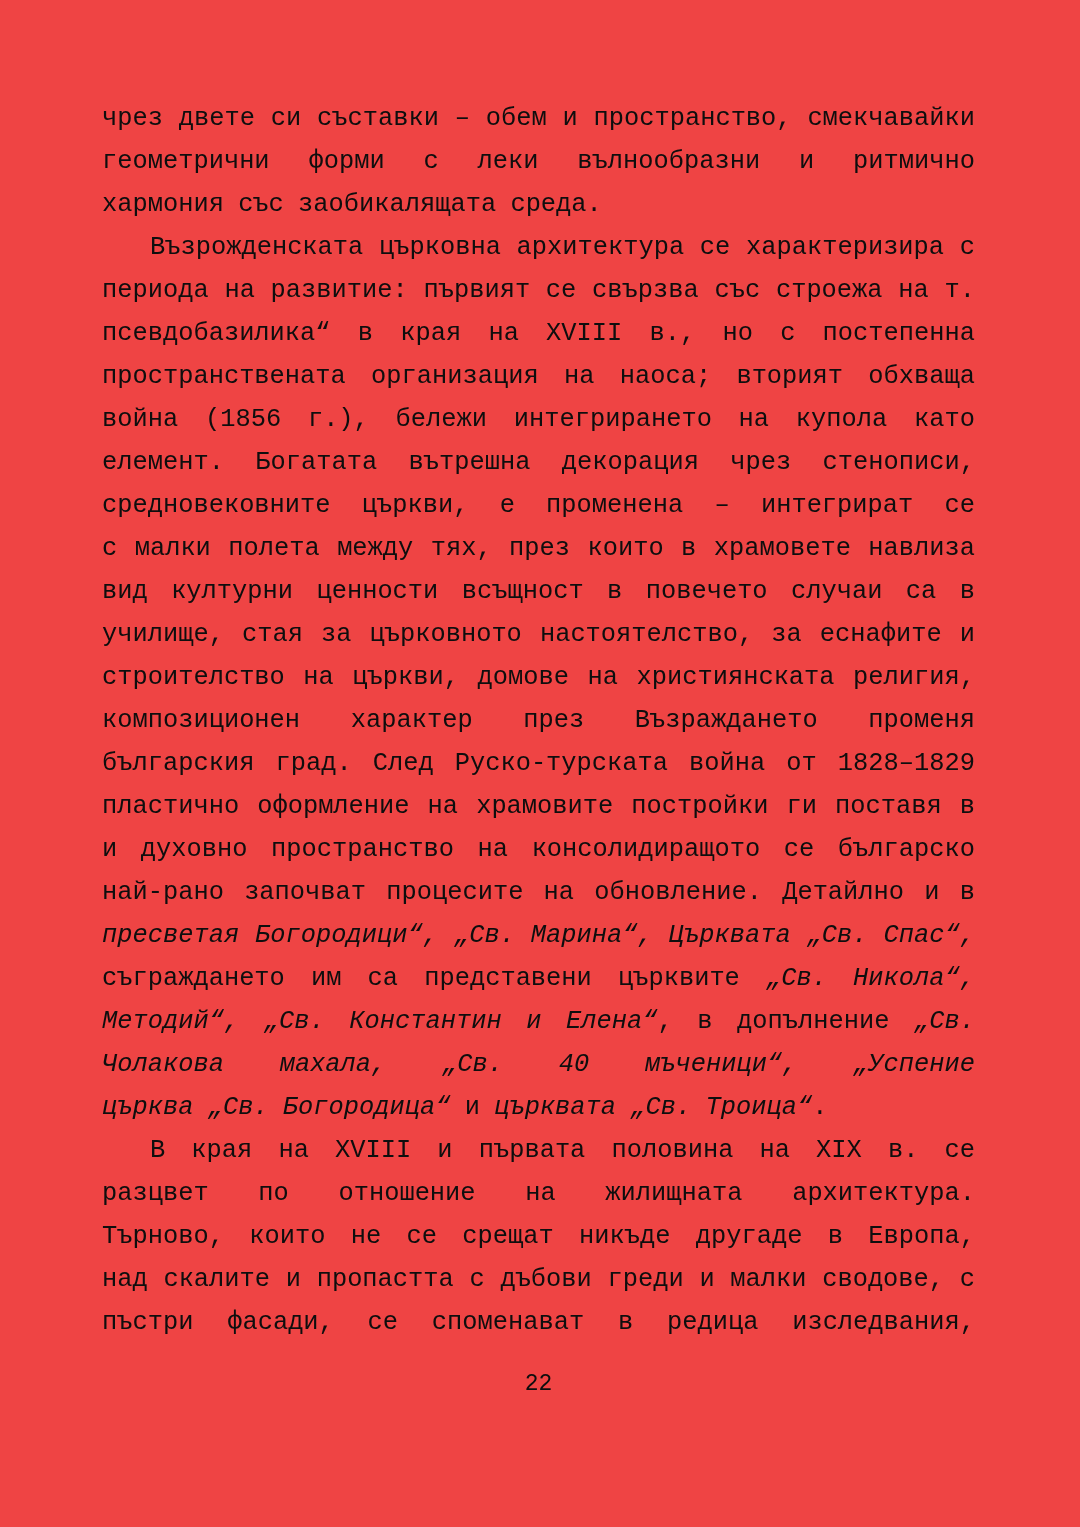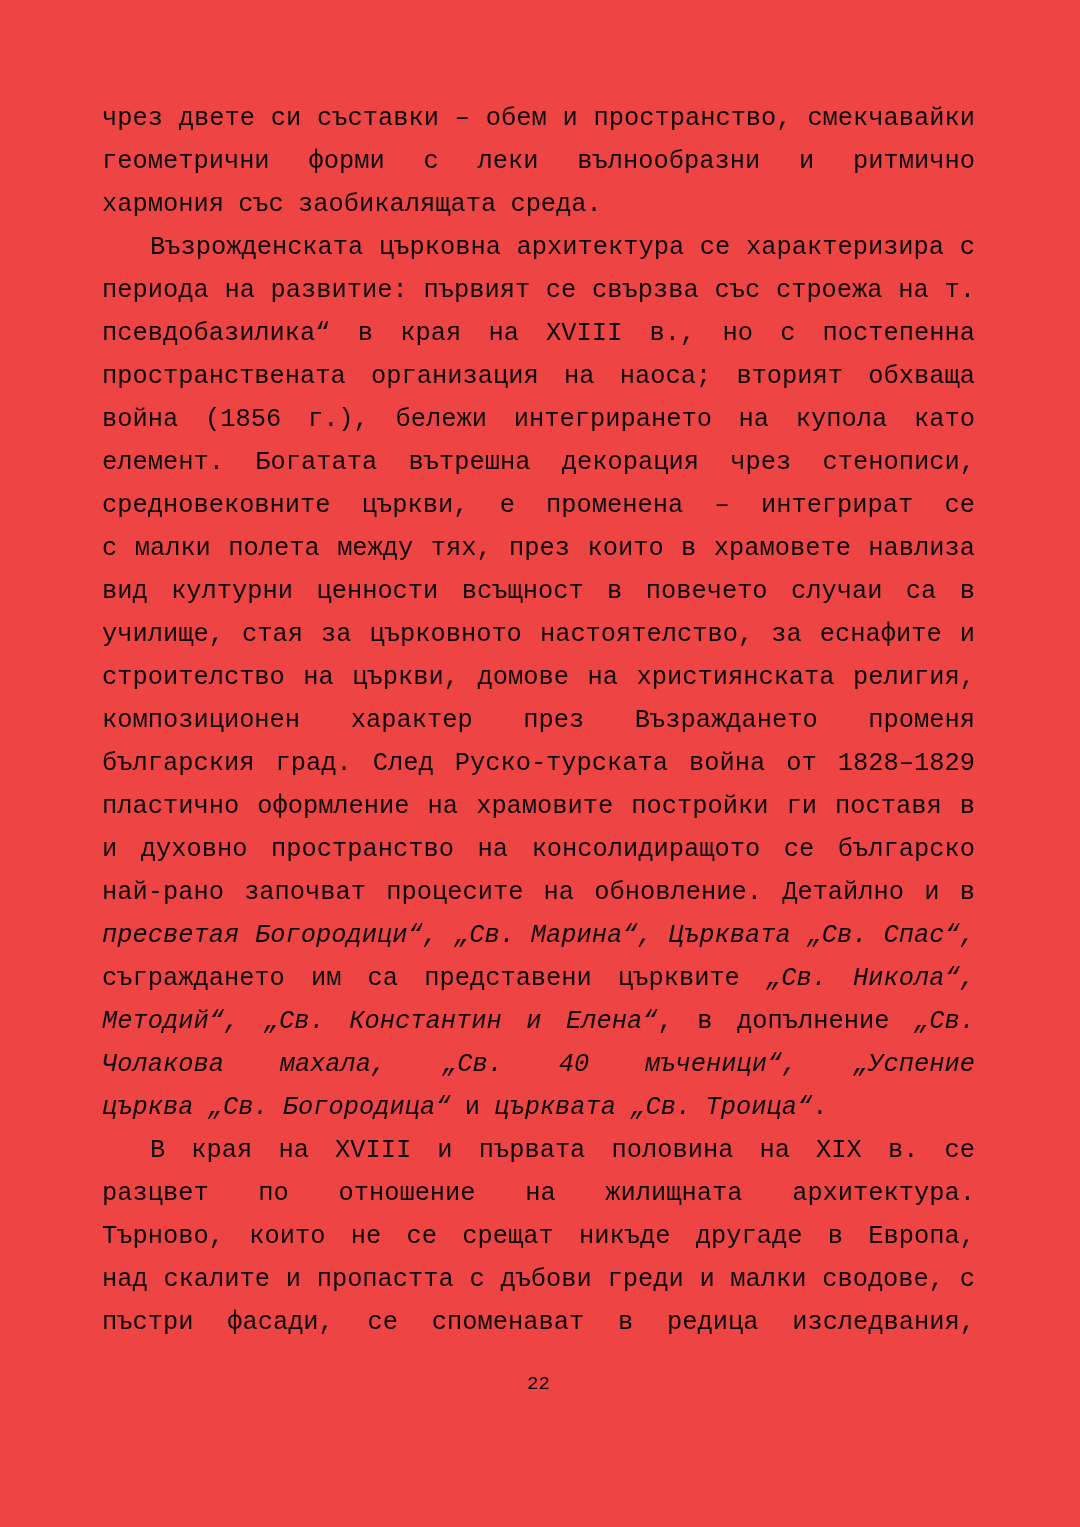--- a/index.html
+++ b/index.html
@@ -41,21 +41,21 @@
     font-style: normal;
   }
   em.run {
     font-style: italic;
   }
   .page-number {
     margin-top: 19px;
     height: 43px;
     line-height: 43px;
     text-align: center;
-    font-size: 19px;
+    font-size: 23px;
   }
 </style>
 </head>
 <body>
 
 <div class="page">
   <div>
       <div class="paragraph">
         <div class="line"><span class="run">чрез двете си съставки – обем и пространство, смекчавайки обаче строгите</span></div>
         <div class="line"><span class="run">геометрични форми с леки вълнообразни и ритмично повтарящи се елементи в</span></div>

